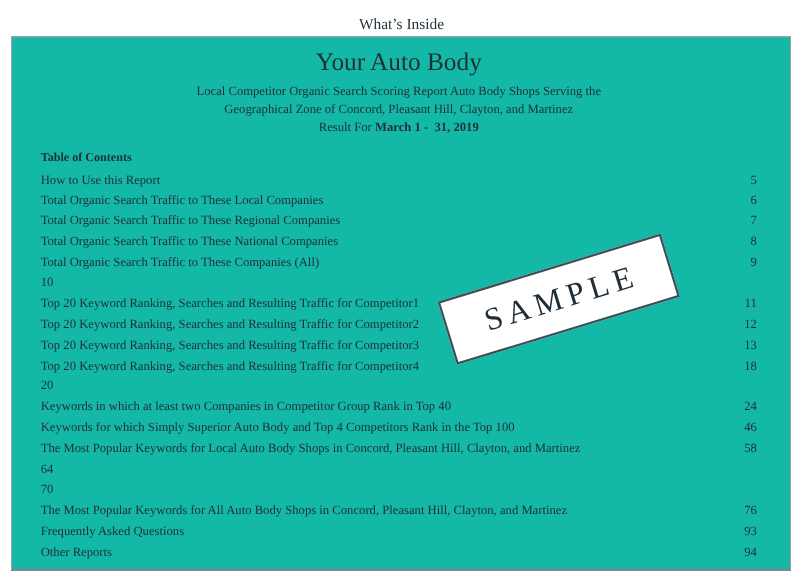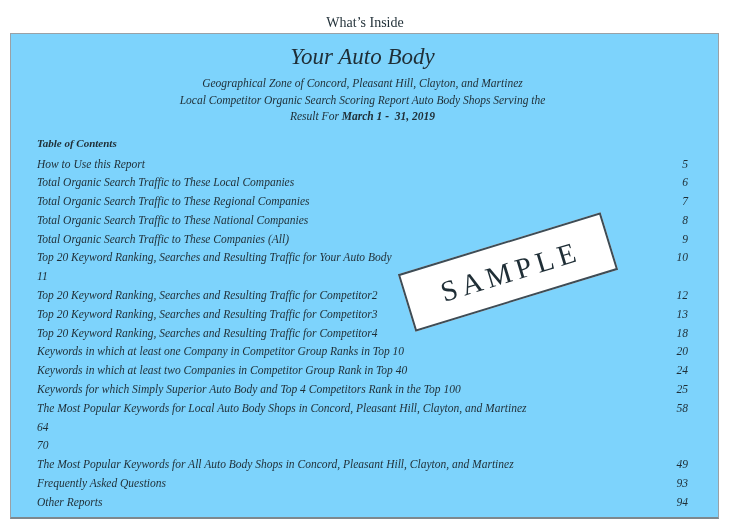--- a/index.html
+++ b/index.html
@@ -24,25 +24,24 @@
     font-size: 14px;
     line-height: 17px;
   }
   .report-box {
     position: absolute;
     left: 10px;
     top: 33px;
     width: 709px;
     height: 486px;
     box-sizing: border-box;
-    background: #7dd3fc;
+    background: #14b8a6;
     border: 1px solid var(--box_border, #9aa1a6);
     border-bottom: 2px solid var(--box_border_bottom, #7e888d);
     padding: 5px 30px 0 26px;
-    font-style: italic;
   }
   .report-title {
     text-align: center;
     font-size: 23px;
     line-height: 30px;
     margin: 3px 0 3px 0;
     font-weight: normal;
   }
   .report-subtitle {
     text-align: center;
@@ -97,22 +96,22 @@
 </head>
 <body>
 
 <div class="whats-inside">What’s Inside</div>
 
 <div class="report-box">
 
   <div class="report-title">Your Auto Body</div>
 
   <div class="report-subtitle">
+    <div>Local Competitor Organic Search Scoring Report Auto Body Shops Serving the</div>
     <div>Geographical Zone of Concord, Pleasant Hill, Clayton, and Martinez</div>
-    <div>Local Competitor Organic Search Scoring Report Auto Body Shops Serving the</div>
     <div><span>Result For </span><span class="result-period">March 1 -  31, 2019</span></div>
   </div>
 
   <div class="toc-heading">Table of Contents</div>
 
   <div class="toc-list">
       <div class="toc-row">
         <span class="toc-label">How to Use this Report</span>
         <span class="toc-page">5</span>
       </div>
@@ -126,63 +125,62 @@
       </div>
       <div class="toc-row">
         <span class="toc-label">Total Organic Search Traffic to These National Companies</span>
         <span class="toc-page">8</span>
       </div>
       <div class="toc-row">
         <span class="toc-label">Total Organic Search Traffic to These Companies (All)</span>
         <span class="toc-page">9</span>
       </div>
       <div class="toc-row">
-        <span class="toc-label">Top 20 Keyword Ranking, Searches and Resulting Traffic for Your Auto Body</span>
         <span class="toc-page">10</span>
       </div>
       <div class="toc-row">
+        <span class="toc-label">Top 20 Keyword Ranking, Searches and Resulting Traffic for Competitor1</span>
         <span class="toc-page">11</span>
       </div>
       <div class="toc-row">
         <span class="toc-label">Top 20 Keyword Ranking, Searches and Resulting Traffic for Competitor2</span>
         <span class="toc-page">12</span>
       </div>
       <div class="toc-row">
         <span class="toc-label">Top 20 Keyword Ranking, Searches and Resulting Traffic for Competitor3</span>
         <span class="toc-page">13</span>
       </div>
       <div class="toc-row">
         <span class="toc-label">Top 20 Keyword Ranking, Searches and Resulting Traffic for Competitor4</span>
         <span class="toc-page">18</span>
       </div>
       <div class="toc-row">
-        <span class="toc-label">Keywords in which at least one Company in Competitor Group Ranks in Top 10</span>
         <span class="toc-page">20</span>
       </div>
       <div class="toc-row">
         <span class="toc-label">Keywords in which at least two Companies in Competitor Group Rank in Top 40</span>
         <span class="toc-page">24</span>
       </div>
       <div class="toc-row">
         <span class="toc-label">Keywords for which Simply Superior Auto Body and Top 4 Competitors Rank in the Top 100</span>
-        <span class="toc-page">25</span>
+        <span class="toc-page">46</span>
       </div>
       <div class="toc-row">
         <span class="toc-label">The Most Popular Keywords for Local Auto Body Shops in Concord, Pleasant Hill, Clayton, and Martinez</span>
         <span class="toc-page">58</span>
       </div>
       <div class="toc-row">
         <span class="toc-page">64</span>
       </div>
       <div class="toc-row">
         <span class="toc-page">70</span>
       </div>
       <div class="toc-row">
         <span class="toc-label">The Most Popular Keywords for All Auto Body Shops in Concord, Pleasant Hill, Clayton, and Martinez</span>
-        <span class="toc-page">49</span>
+        <span class="toc-page">76</span>
       </div>
       <div class="toc-row">
         <span class="toc-label">Frequently Asked Questions</span>
         <span class="toc-page">93</span>
       </div>
       <div class="toc-row">
         <span class="toc-label">Other Reports</span>
         <span class="toc-page">94</span>
       </div>
     </div>

